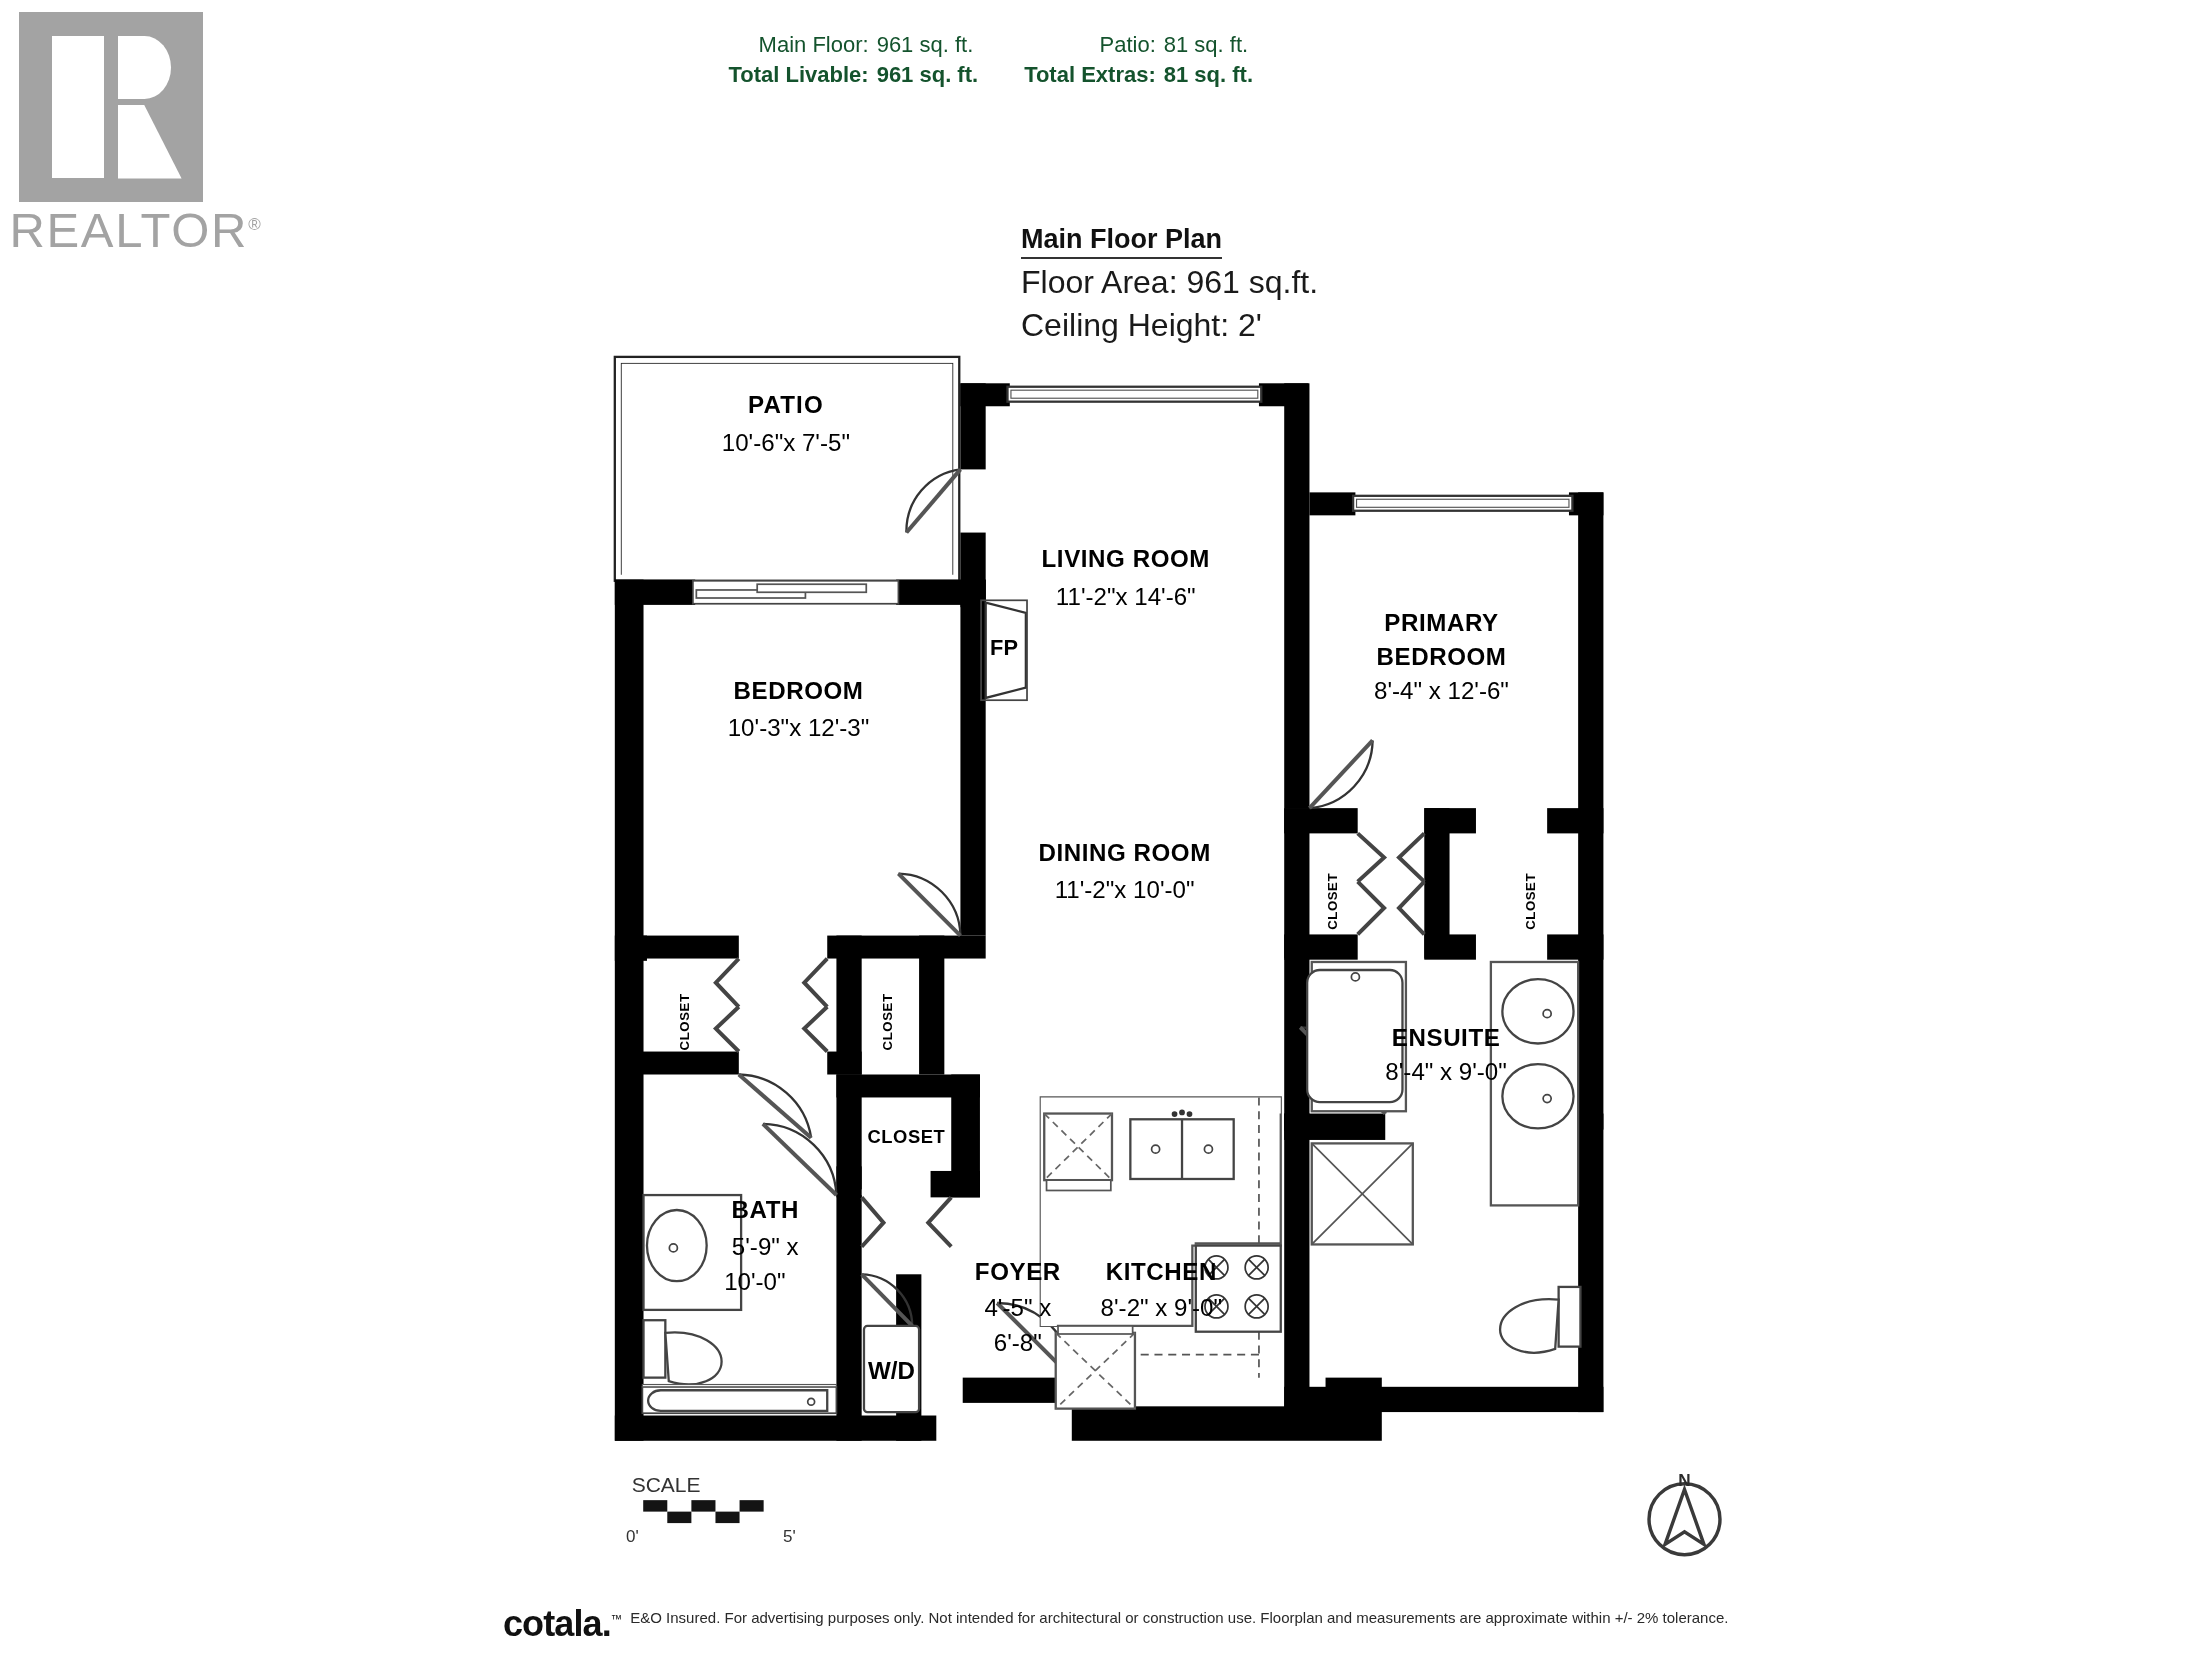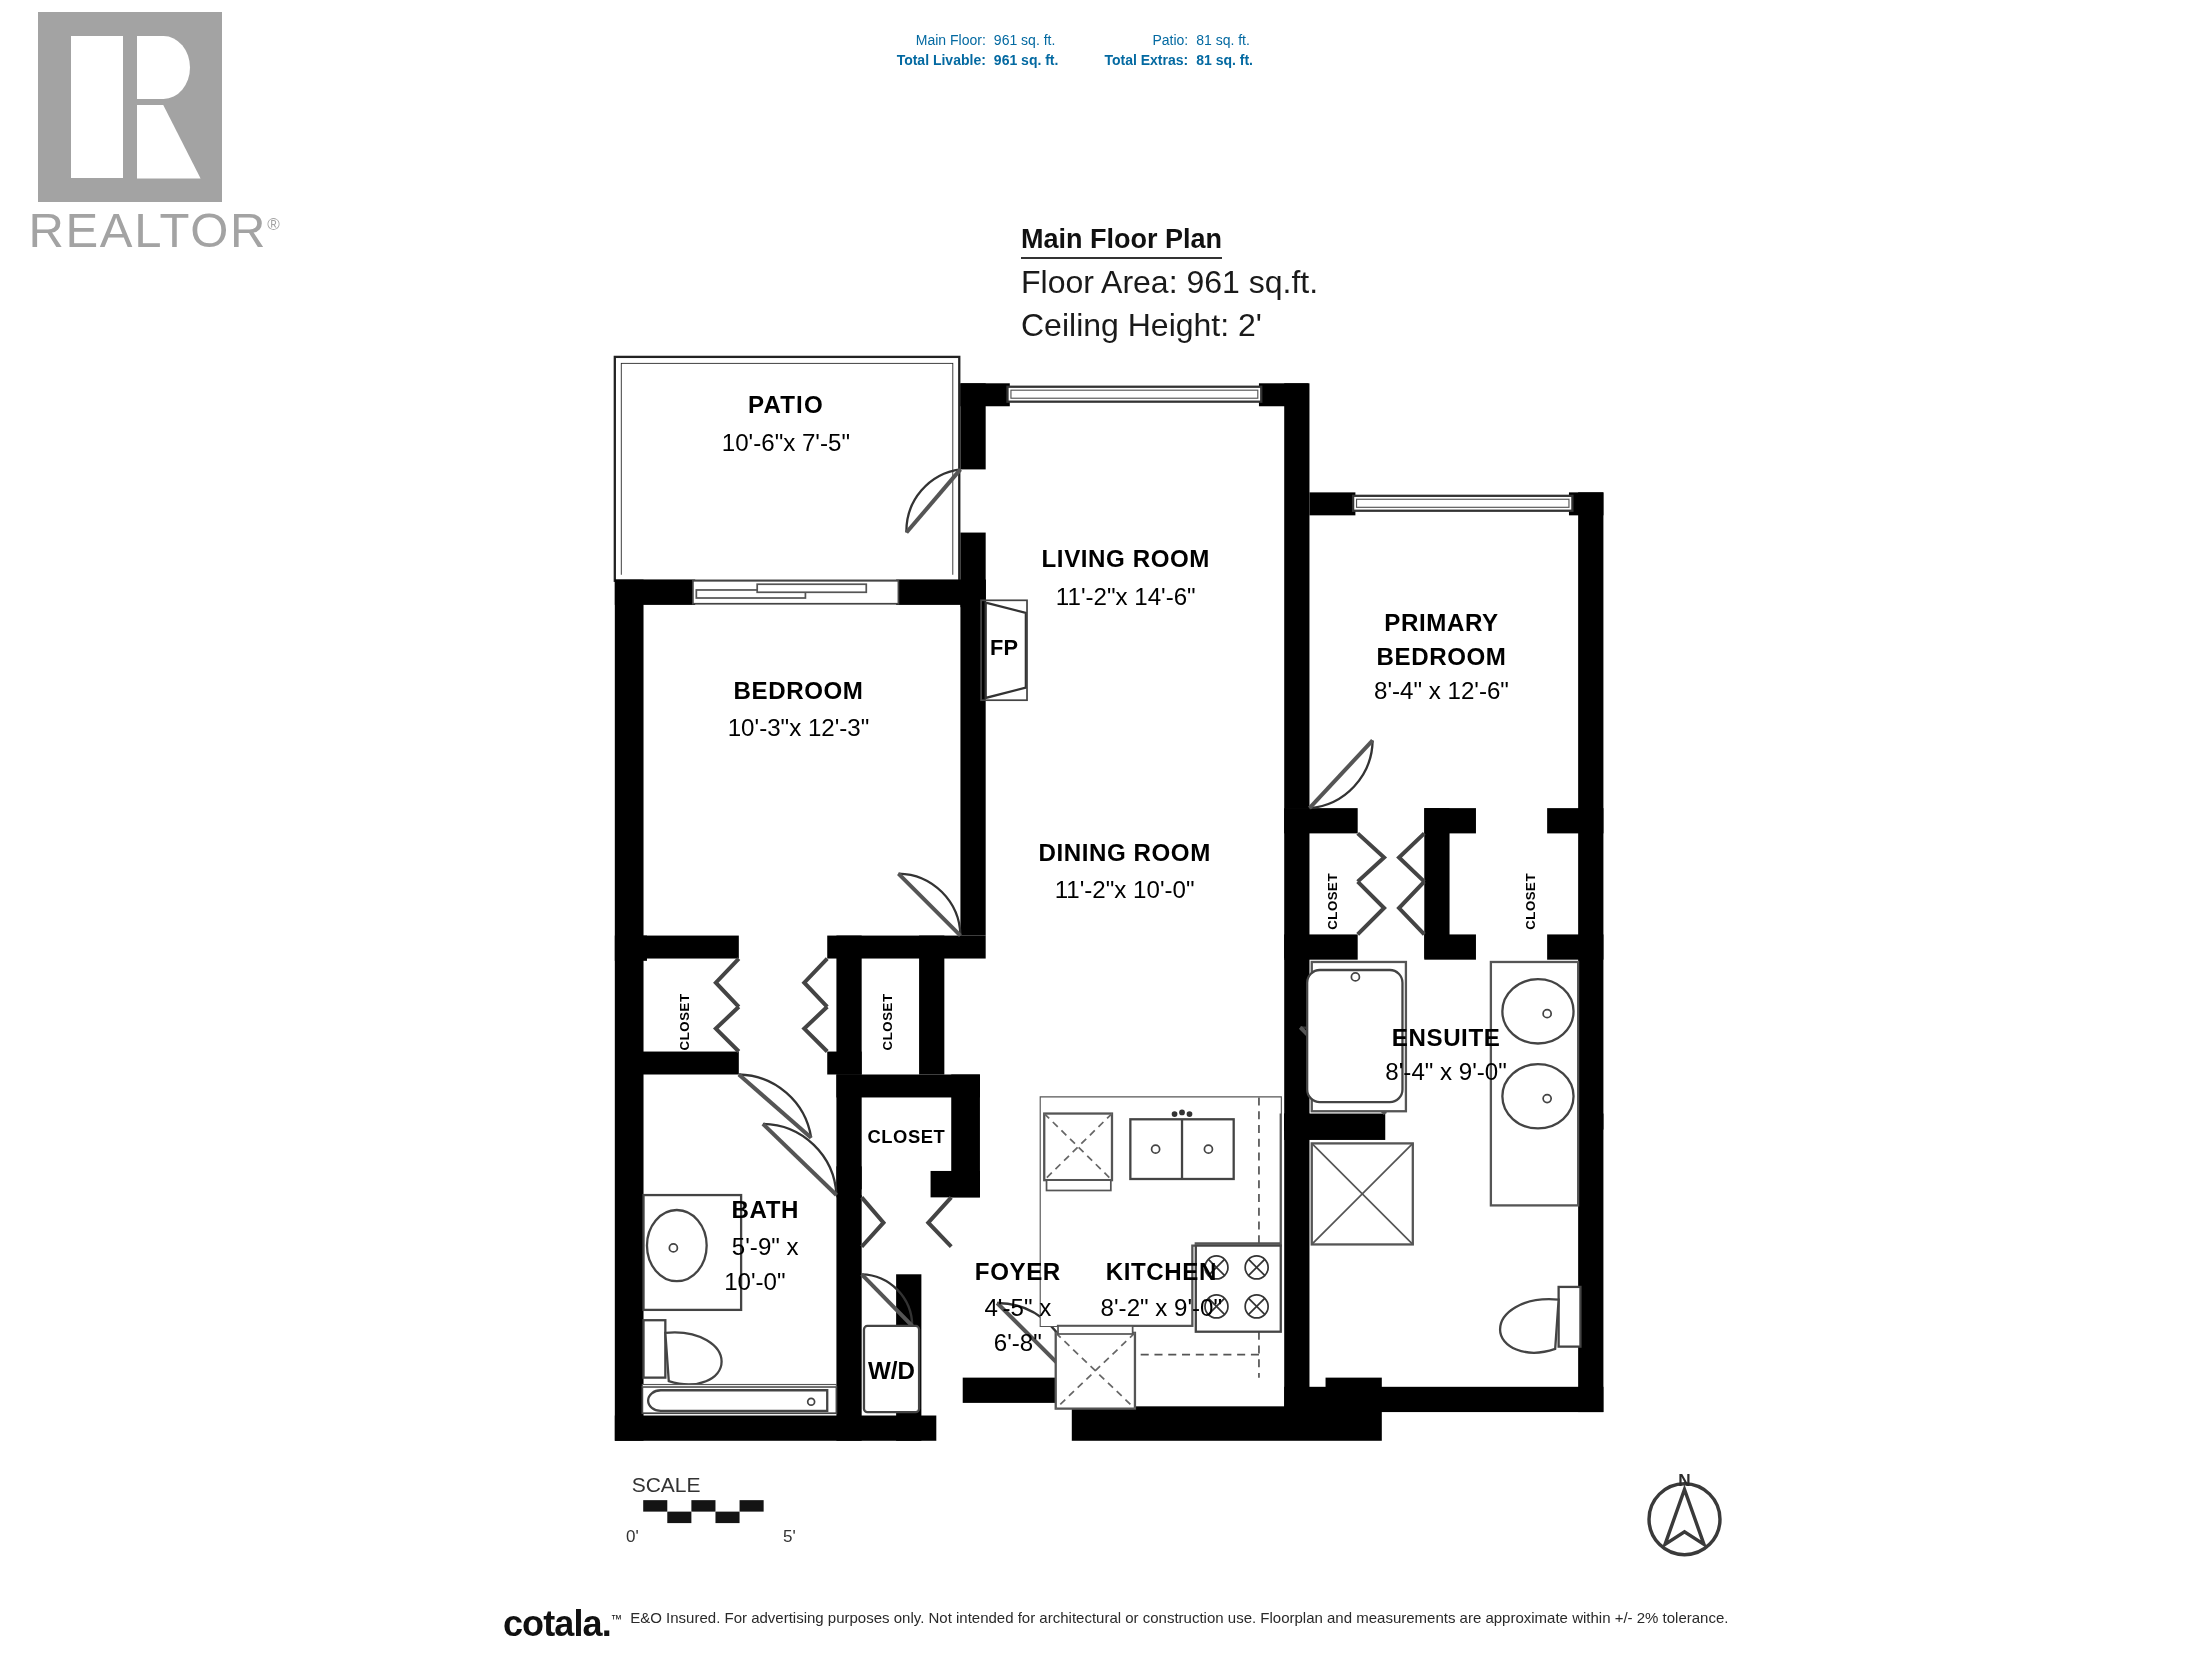--- a/index.html
+++ b/index.html
@@ -13,21 +13,21 @@
     position: relative;
     width: 2205px;
     height: 1654px;
     background: #ffffff;
     overflow: hidden;
   }
 
   
   #realtor-logo {
     position: absolute;
-    left: 25px; top: 11.5px;
+    left: 6px; top: 11.5px;
     width: 235px; height: 276px;
   }
   .realtor-mark {
     position: absolute;
     left: 12.6px; top: 0;
     width: 184px; height: 190px;
     background: #a3a3a3;
   }
   .realtor-r-stem {
     position: absolute;
@@ -76,22 +76,22 @@
     color: #111;
     letter-spacing: -0.3px;
     white-space: nowrap;
   }
   #area-table {
     margin-top: 12.6px;
     border-collapse: collapse;
     margin-left: auto;
   }
   #area-table td {
-    font-size: 14px;
-    color: #0369a1;
+    font-size: 22px;
+    color: #14532d;
     padding: 2.3px 0;
     white-space: nowrap;
   }
   #area-table td.lbl { text-align: right; padding-right: 8px; }
   #area-table td.val { text-align: left; padding-right: 46px; }
   #area-table tr.bold td { font-weight: bold; }
 
   
   #plan-title-block {
     position: absolute;

